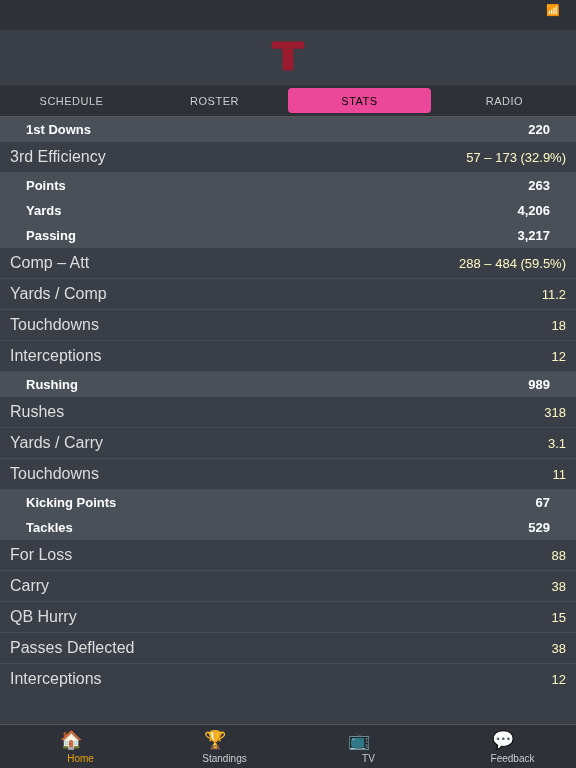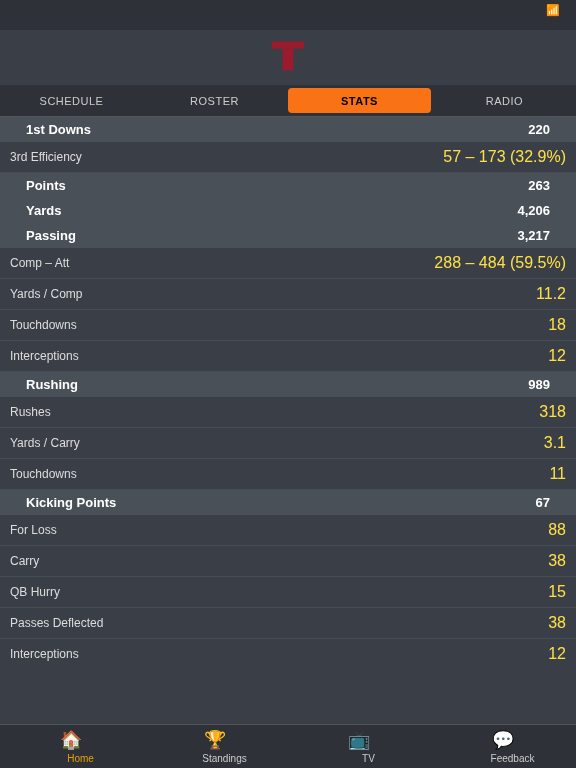--- a/index.html
+++ b/index.html
@@ -61,23 +61,23 @@
       font-size: 11px;
       color: #ccc;
       letter-spacing: 0.5px;
       cursor: pointer;
       height: 100%;
       display: flex;
       align-items: center;
       justify-content: center;
     }
     .nav-tab.active {
-      background: #f97316;
+      background: #ec4899;
       color: #000;
-      font-weight: 700;
+      font-weight: 400;
       border-radius: 4px;
       margin: 3px 2px;
       height: calc(100% - 6px);
     }
 
     
     .content {
       height: calc(768px - 20px - 46px - 52px - 32px - 44px);
       overflow-y: auto;
       background: #3a3f47;
@@ -97,22 +97,22 @@
     
     .stat-row {
       display: flex;
       justify-content: space-between;
       align-items: center;
       padding: 6px 10px;
       border-bottom: 1px solid #484d54;
       background: #3a3f47;
     }
     .stat-row:last-child { border-bottom: none; }
-    .stat-label { font-size: 12px; color: #ddd; }
-    .stat-value { font-size: 16px; color: #fde047; }
+    .stat-label { font-size: 16px; color: #ddd; }
+    .stat-value { font-size: 13px; color: #fef9c3; }
 
     
     .tab-bar {
       position: absolute;
       bottom: 0;
       left: 0;
       width: 576px;
       height: 44px;
       background: #2e3238;
       display: flex;
@@ -219,20 +219,24 @@
       <span class="stat-value">3.1</span>
     </div>
     <div class="stat-row">
       <span class="stat-label">Touchdowns</span>
       <span class="stat-value">11</span>
     </div>
     <div class="section-header">
       <span class="section-header-label">Kicking Points</span>
       <span class="section-header-value">67</span>
     </div>
+    <div class="section-header">
+      <span class="section-header-label">Tackles</span>
+      <span class="section-header-value">529</span>
+    </div>
     <div class="stat-row">
       <span class="stat-label">For Loss</span>
       <span class="stat-value">88</span>
     </div>
     <div class="stat-row">
       <span class="stat-label">Carry</span>
       <span class="stat-value">38</span>
     </div>
     <div class="stat-row">
       <span class="stat-label">QB Hurry</span>

